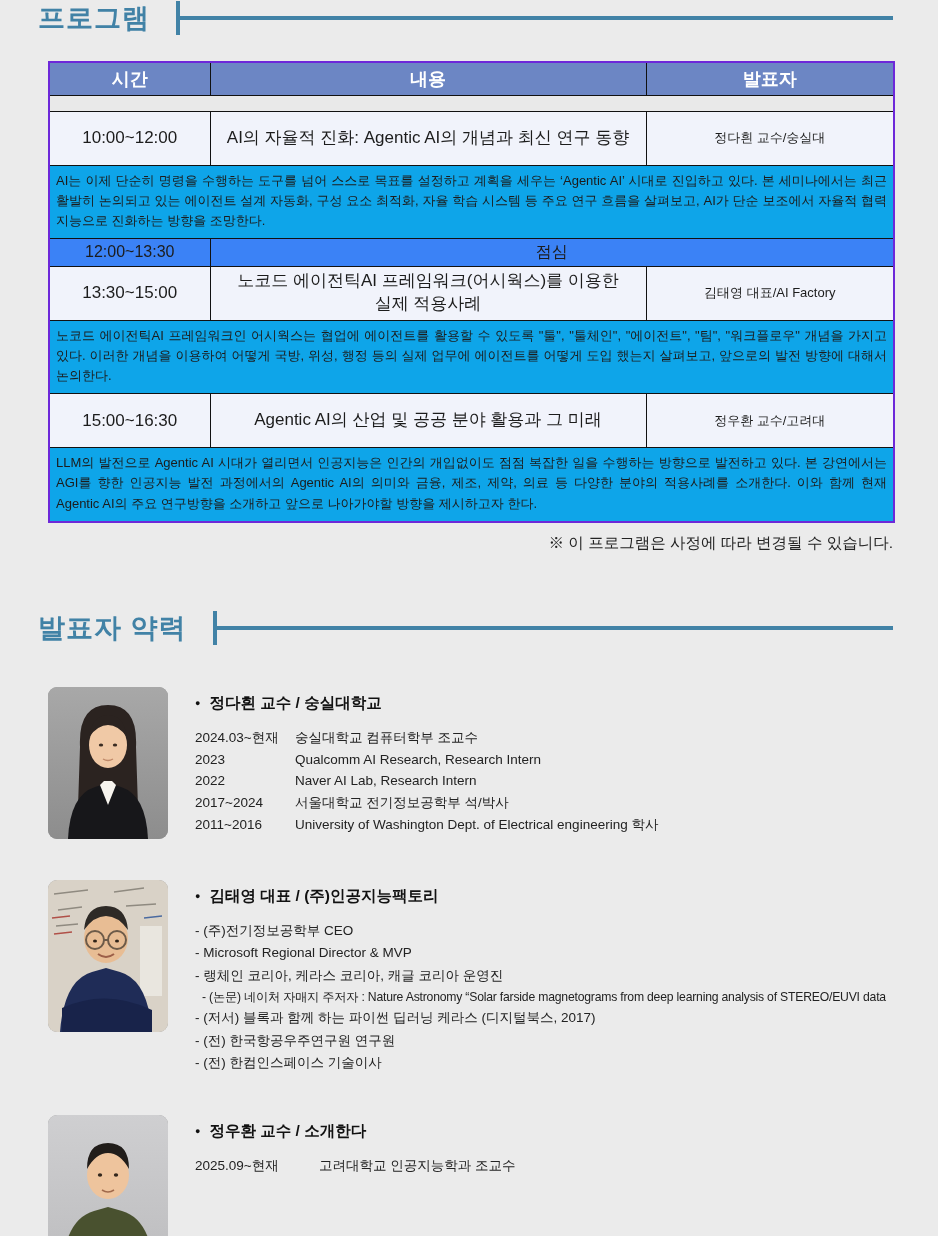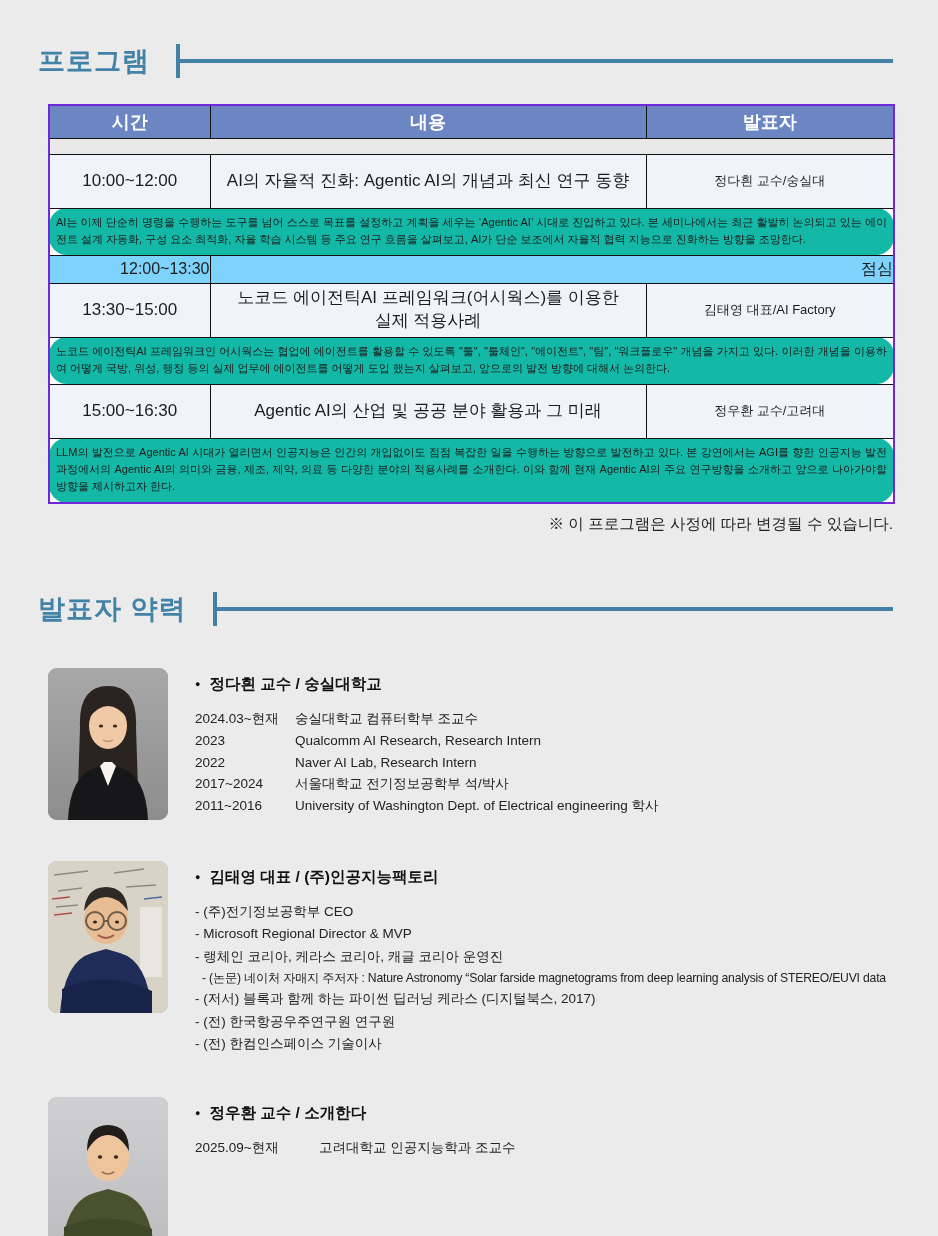--- a/index.html
+++ b/index.html
@@ -26,21 +26,21 @@
     flex: 1; position: relative; height: 34px; margin-left: 26px;
   }
   .section-rule .tick {
     position: absolute; left: 0; top: 0; width: 4px; height: 34px;
     background: #4182a6;
   }
   .section-rule .line {
     position: absolute; left: 4px; right: 0; top: 15px; height: 4px;
     background: #4182a6;
   }
-  .program-section { padding-top: 43px; }
+  .program-section { }
 
   
   .table-wrap { margin: 25px 45px 0 48px; }
   table.program {
     width: 845px; border-collapse: collapse; table-layout: fixed;
     border: 2px solid #6d28d9; background: #fff;
   }
   table.program col.c-time      { width: 161px; }
   table.program col.c-content   { width: 436px; }
   table.program col.c-presenter { width: 248px; }
@@ -50,26 +50,25 @@
   th.head-cell {
     background: #6c86c4; color: #fff;
     font-size: 18px; font-weight: bold;
     height: 33px; text-align: center;
   }
   tr.spacer-row td { height: 16px; background: #e9e9e9; }
   tr.session-row td { background: #f1f3fb; height: 54px; text-align: center; vertical-align: middle; }
   tr.session-row td.time      { font-size: 17px; }
   tr.session-row td.content   { font-size: 17px; white-space: pre-line; line-height: 1.35; }
   tr.session-row td.presenter { font-size: 13px; }
-  tr.lunch-row td { background: #7dd3fc; height: 28px; text-align: right; vertical-align: middle; font-size: 16px; }
+  tr.lunch-row td { background: #3b82f6; height: 28px; text-align: center; vertical-align: middle; font-size: 16px; }
   tr.desc-row td {
-    background: #14b8a6; padding: 5px 6px 7px 6px;
-    font-size: 11px; line-height: 1.55; text-align: justify;
+    background: #0ea5e9; padding: 5px 6px 7px 6px;
+    font-size: 13px; line-height: 1.55; text-align: justify;
     vertical-align: top;
-    border-radius: 18px;
   }
   .table-note {
     width: 845px; margin: 10px 0 0 48px;
     text-align: right; font-size: 15.5px; color: #222;
   }
 
   
   .speakers-section { margin-top: 56px; }
   .speaker {
     display: flex; align-items: flex-start;

